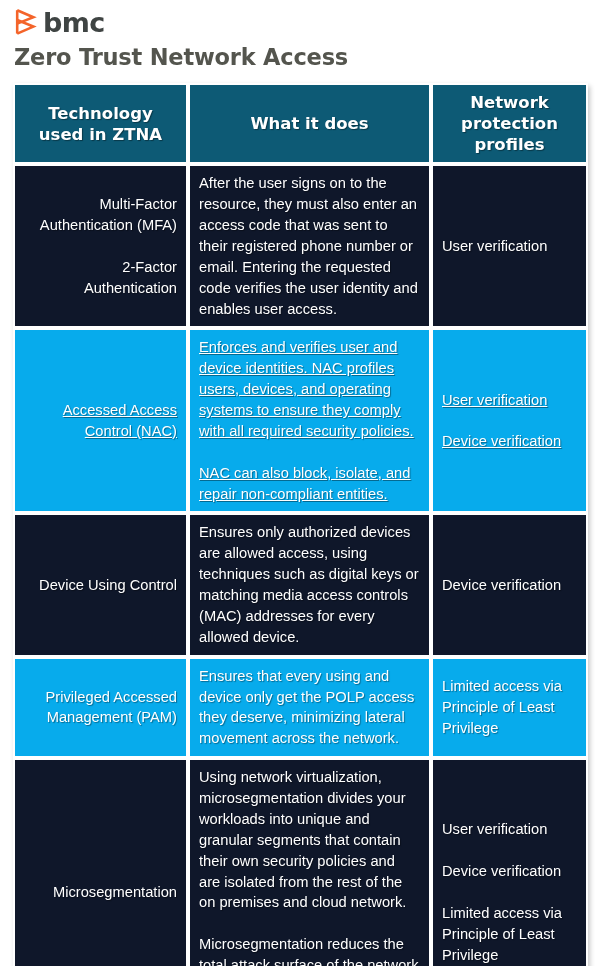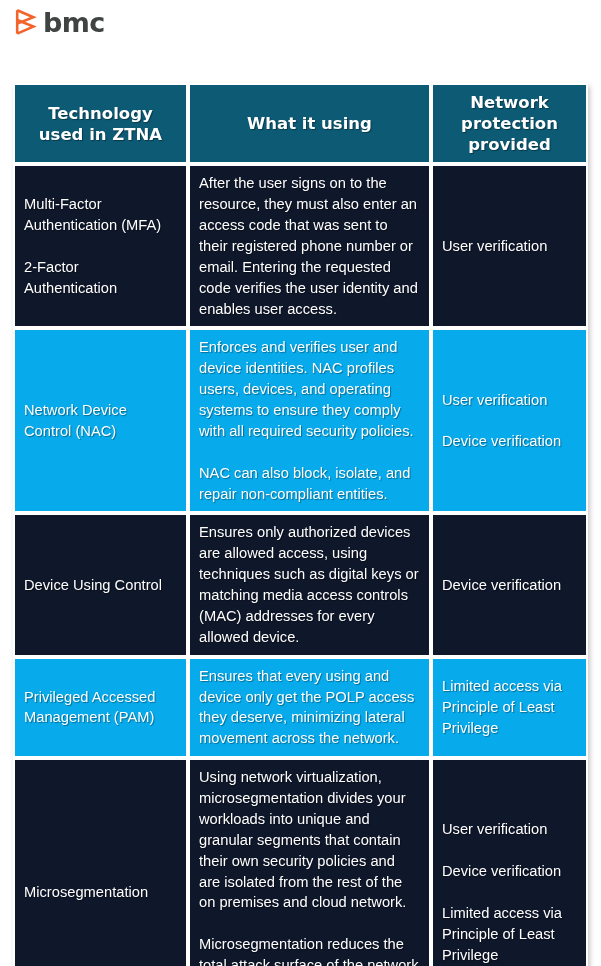--- a/index.html
+++ b/index.html
@@ -96,86 +96,87 @@
   }
 
   tbody td {
     font-size: 14.7px;
     line-height: 1.42;
   }
   tbody tr.dark td { background: #0f172a; }
   tbody tr.light td { background: #07abec; }
 
   td.col-tech {
-    text-align: left;
+    text-align: right;
     white-space: pre-line;
   }
   td.col-what {
     text-align: left;
     white-space: pre-line;
     padding-left: 9px;
     padding-right: 7px;
   }
   td.col-prot {
     white-space: pre-line;
   }
 
   
   tr.r0 td { height: 150px; }
-  tr.r1 td { height: 175px; }
+  tr.r1 td { height: 175px; text-decoration: underline; }
   tr.r2 td { height: 123px; }
   tr.r3 td { height: 92px; }
   tr.r4 td { height: 262px; }
 </style>
 </head>
 <body>
 
 <div class="page">
 
   <div class="logo-row">
     <span class="logo-mark-wrap">
       <svg class="logo-mark" viewBox="0 0 24 26" xmlns="http://www.w3.org/2000/svg" aria-hidden="true">
         <path d="M3.2 1.2 L19.4 8.2 L3.2 14.6" fill="none" stroke="#f4642a" stroke-width="2.6" stroke-linejoin="miter" stroke-linecap="butt"></path>
         <path d="M3.2 11.0 L19.4 17.6 L3.2 24.6" fill="none" stroke="#f4642a" stroke-width="2.6" stroke-linejoin="miter" stroke-linecap="butt"></path>
         <path d="M3.2 1.2 L3.2 24.6" fill="none" stroke="#f4642a" stroke-width="2.6" stroke-linecap="butt"></path>
       </svg>
     </span>
     <span class="logo-text">bmc</span>
   </div>
 
+  <div class="page-title">Zero Trust Network Access</div>
 
   <div class="table-wrap">
     <table class="ztna">
       <colgroup>
         <col class="c1">
           <col class="c2">
           <col class="c3">
       </colgroup>
       <thead>
         <tr>
           <th>Technology used
 in ZTNA</th>
-          <th>What it using</th>
+          <th>What it does</th>
           <th>Network
 protection
-provided</th>
+profiles</th>
         </tr>
       </thead>
       <tbody>
         <tr class="dark r0">
           <td class="col-tech">Multi-Factor
 Authentication (MFA)
 
 2-Factor
 Authentication</td>
           <td class="col-what">After the user signs on to the resource, they must also enter an access code that was sent to their registered phone number or email. Entering the requested code verifies the user identity and enables user access.</td>
           <td class="col-prot">User verification</td>
         </tr>
         <tr class="light r1">
-          <td class="col-tech">Network Device
+          <td class="col-tech">Accessed Access
 Control (NAC)</td>
           <td class="col-what">Enforces and verifies user and device identities. NAC profiles users, devices, and operating systems to ensure they comply with all required security policies.
 
 NAC can also block, isolate, and repair non-compliant entities.</td>
           <td class="col-prot">User verification
 
 Device verification</td>
         </tr>
         <tr class="dark r2">
           <td class="col-tech">Device Using Control</td>

